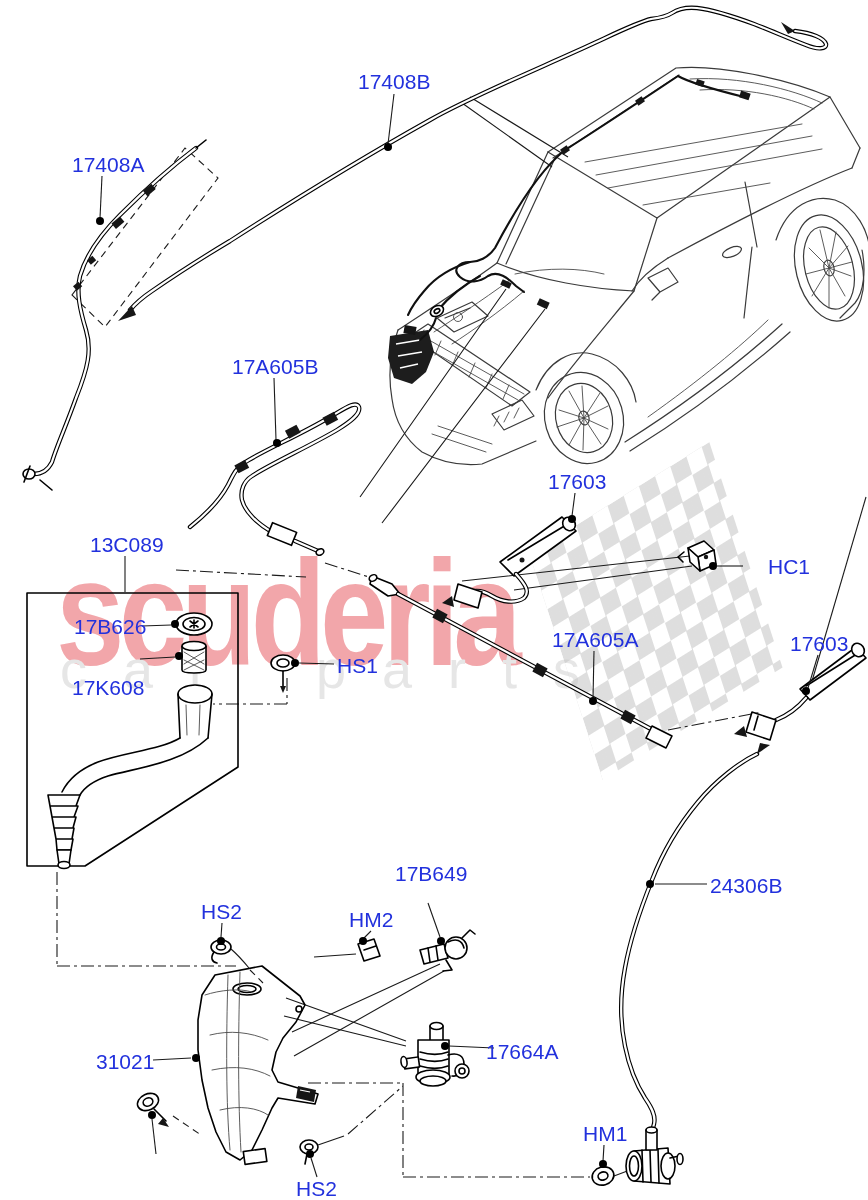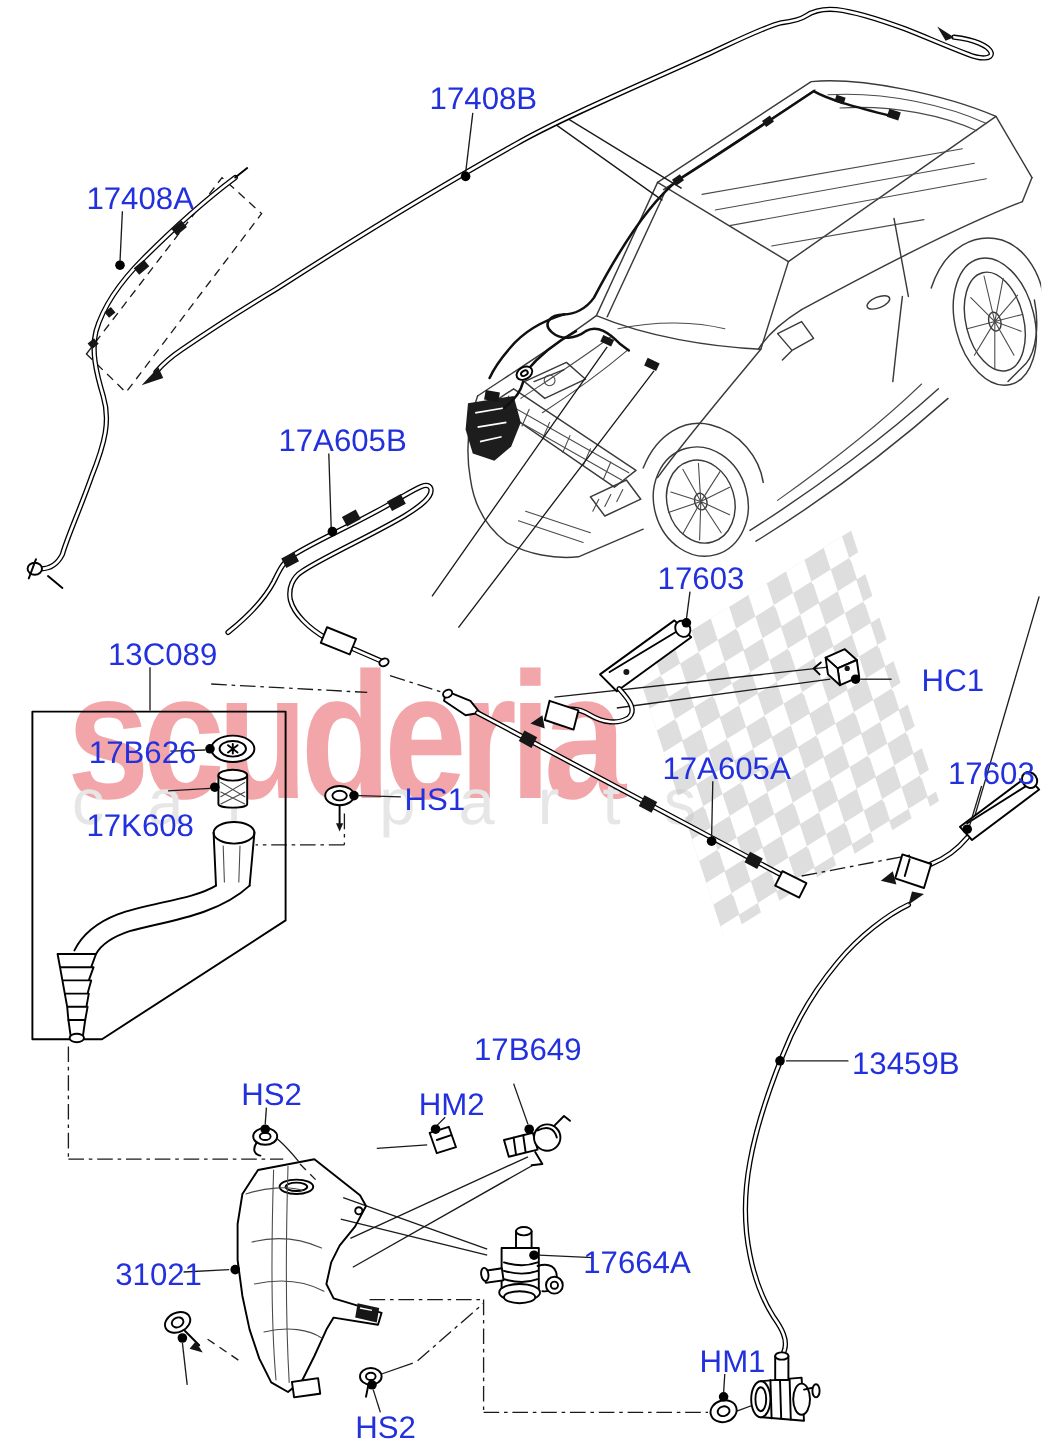--- a/index.html
+++ b/index.html
@@ -23,21 +23,21 @@
   .ptw{fill:#fff;stroke:#000;stroke-width:1.6;stroke-linejoin:round;}
   .ptd{fill:#161616;stroke:none;}
   .tube-o{fill:none;stroke:#000;stroke-width:4.4;stroke-linecap:round;stroke-linejoin:round;}
   .tube-i{fill:none;stroke:#fff;stroke-width:2.2;stroke-linecap:round;stroke-linejoin:round;}
   .dark{fill:none;stroke:#101010;stroke-width:2.1;stroke-linecap:round;}
   .lead{fill:none;stroke:#1a1a1a;stroke-width:1.1;}
   .dashdot{fill:none;stroke:#1a1a1a;stroke-width:1.1;stroke-dasharray:13 4 3 4;}
   .dashed{fill:none;stroke:#1a1a1a;stroke-width:1.1;stroke-dasharray:7 5;}
   .ld{fill:#000;}
   
-  .plabel{position:absolute;z-index:4;color:#2231dd;font-size:26px;line-height:24px;
+  .plabel{position:absolute;z-index:4;color:#2231dd;font-size:21px;line-height:24px;
     white-space:nowrap;cursor:pointer;}
 </style>
 </head>
 <body>
 
 <div id="stage">
 
   <div id="wm-brand">scuderia</div>
   <div id="wm-tagline">car parts</div>
   <div id="wm-flag"></div>
@@ -384,21 +384,21 @@
   <div class="plabel" style="left:72px;top:153px">17408A</div>
   <div class="plabel" style="left:232px;top:355px">17A605B</div>
   <div class="plabel" style="left:548px;top:470px">17603</div>
   <div class="plabel" style="left:768px;top:555px">HC1</div>
   <div class="plabel" style="left:90px;top:533px">13C089</div>
   <div class="plabel" style="left:74px;top:615px">17B626</div>
   <div class="plabel" style="left:72px;top:676px">17K608</div>
   <div class="plabel" style="left:337px;top:654px">HS1</div>
   <div class="plabel" style="left:552px;top:628px">17A605A</div>
   <div class="plabel" style="left:790px;top:632px">17603</div>
-  <div class="plabel" style="left:710px;top:874px">13459B</div>
+  <div class="plabel" style="left:710px;top:874px">24306B</div>
   <div class="plabel" style="left:201px;top:900px">HS2</div>
   <div class="plabel" style="left:349px;top:908px">HM2</div>
   <div class="plabel" style="left:395px;top:862px">17B649</div>
   <div class="plabel" style="left:96px;top:1050px">31021</div>
   <div class="plabel" style="left:486px;top:1040px">17664A</div>
   <div class="plabel" style="left:134px;top:1212px">HS3</div>
   <div class="plabel" style="left:296px;top:1177px">HS2</div>
   <div class="plabel" style="left:583px;top:1122px">HM1</div>
 </div>
 

